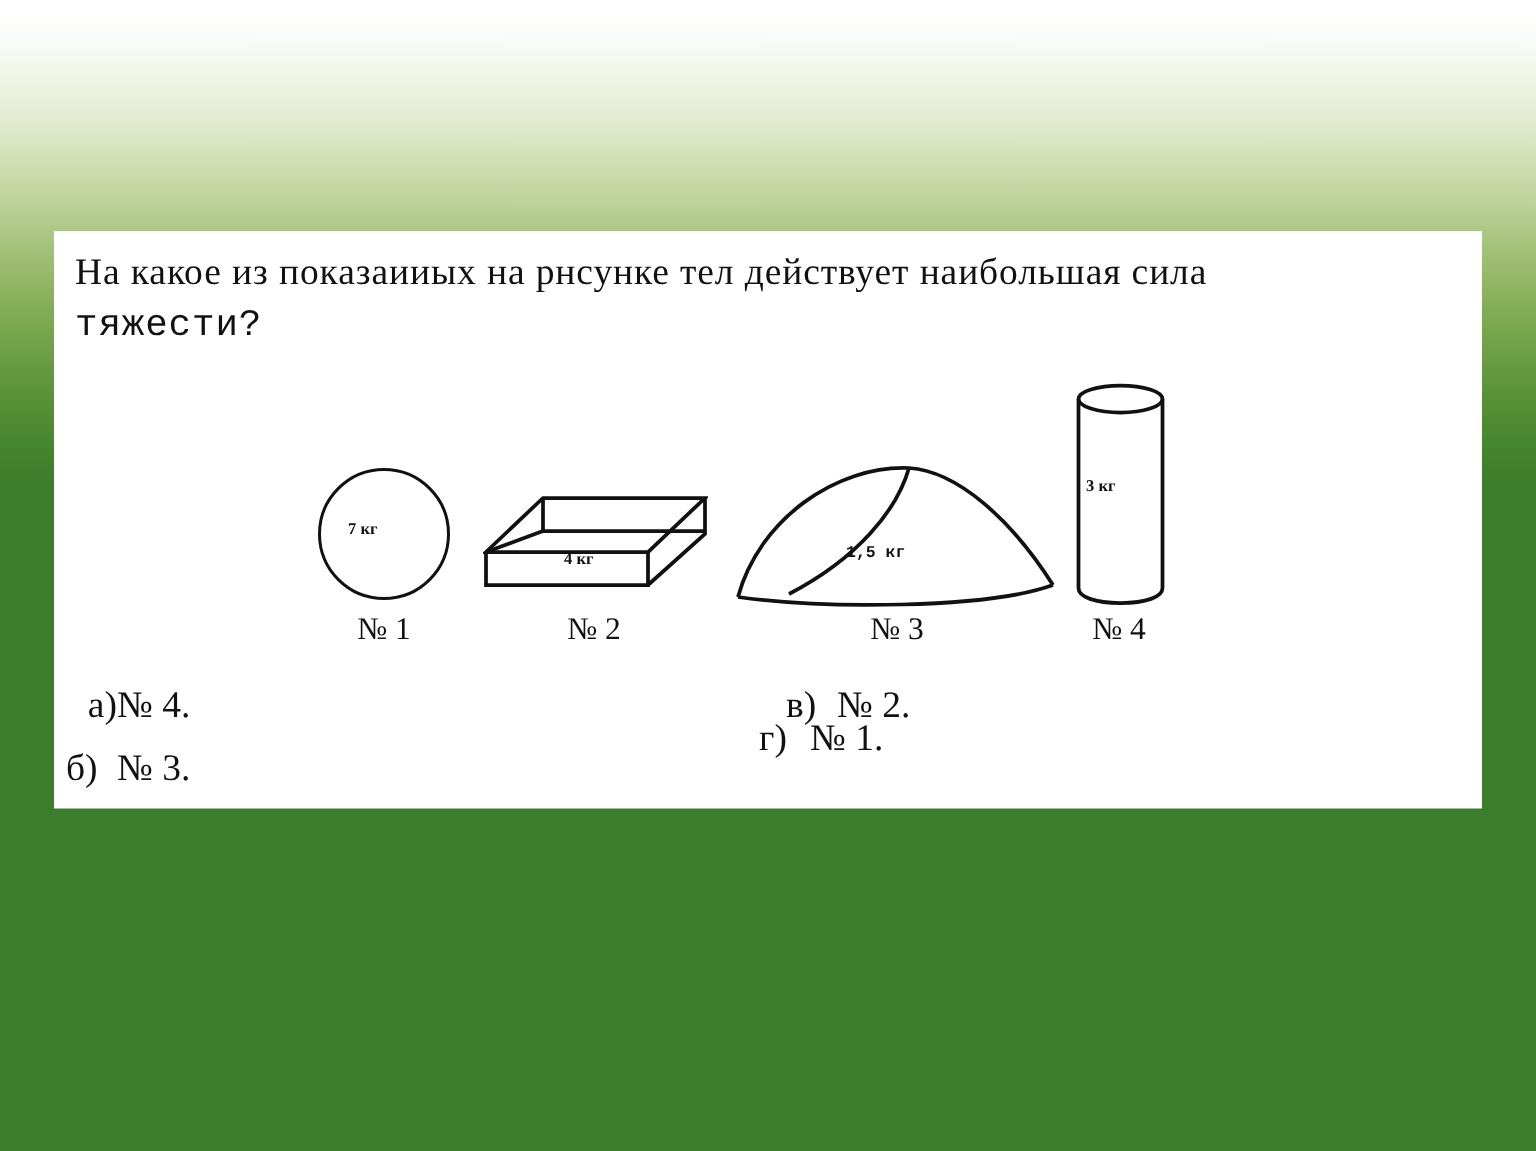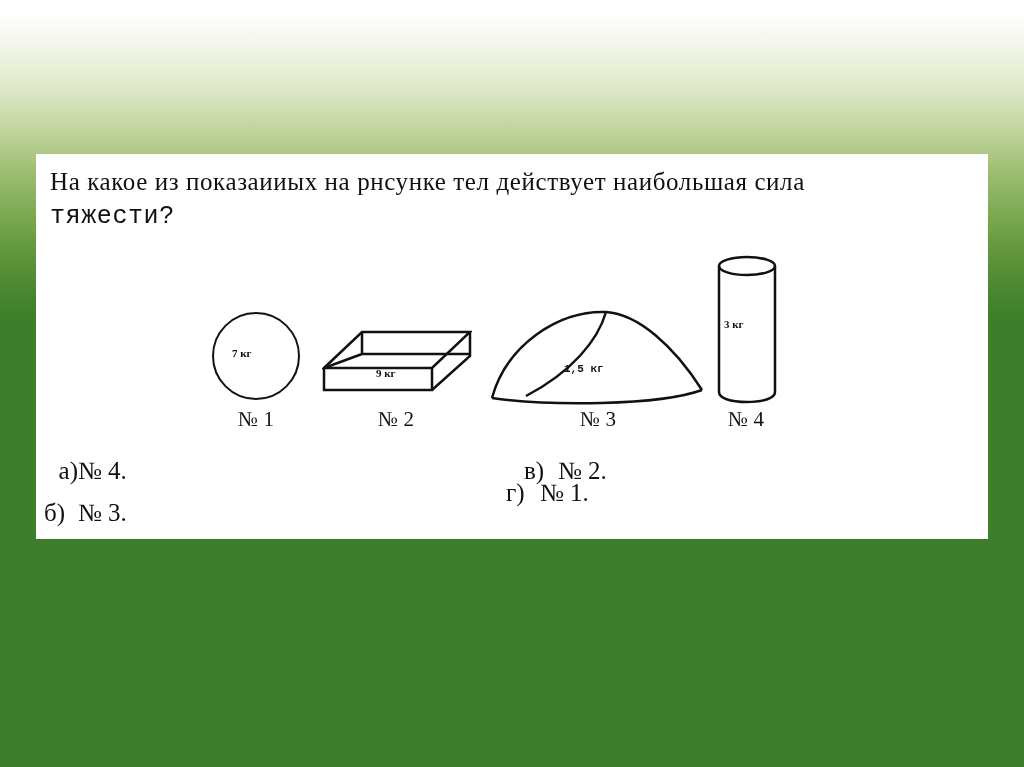--- a/index.html
+++ b/index.html
@@ -149,21 +149,21 @@
         <g fill="none" stroke="#111" stroke-width="2.5">
           <polygon points="2,38 40,2 148,2 110,38"></polygon>
           <polyline points="2,38 2,60 110,60 110,38"></polyline>
           <polyline points="110,60 148,26 148,2"></polyline>
           <line x1="40" y1="2" x2="40" y2="24"></line>
           <line x1="40" y1="24" x2="148" y2="24"></line>
           <line x1="2" y1="38" x2="40" y2="24"></line>
         </g>
       </svg>
     </div>
-    <div class="mass-label" id="figure2-mass">9 кг</div>
+    <div class="mass-label" id="figure2-mass">4 кг</div>
     <div class="fig-label" id="figure2-caption">№ 2</div>
 
     <div class="fig" id="figure3-shape">
       <svg width="220" height="100" viewBox="0 0 220 100">
         <g fill="none" stroke="#111" stroke-width="2.5">
           <path d="M4,92 C18,40 70,4 118,6 C150,8 186,40 214,84"></path>
           <path d="M4,92 C60,100 170,100 214,84"></path>
           <path d="M118,6 C110,34 84,66 38,90"></path>
         </g>
       </svg>

